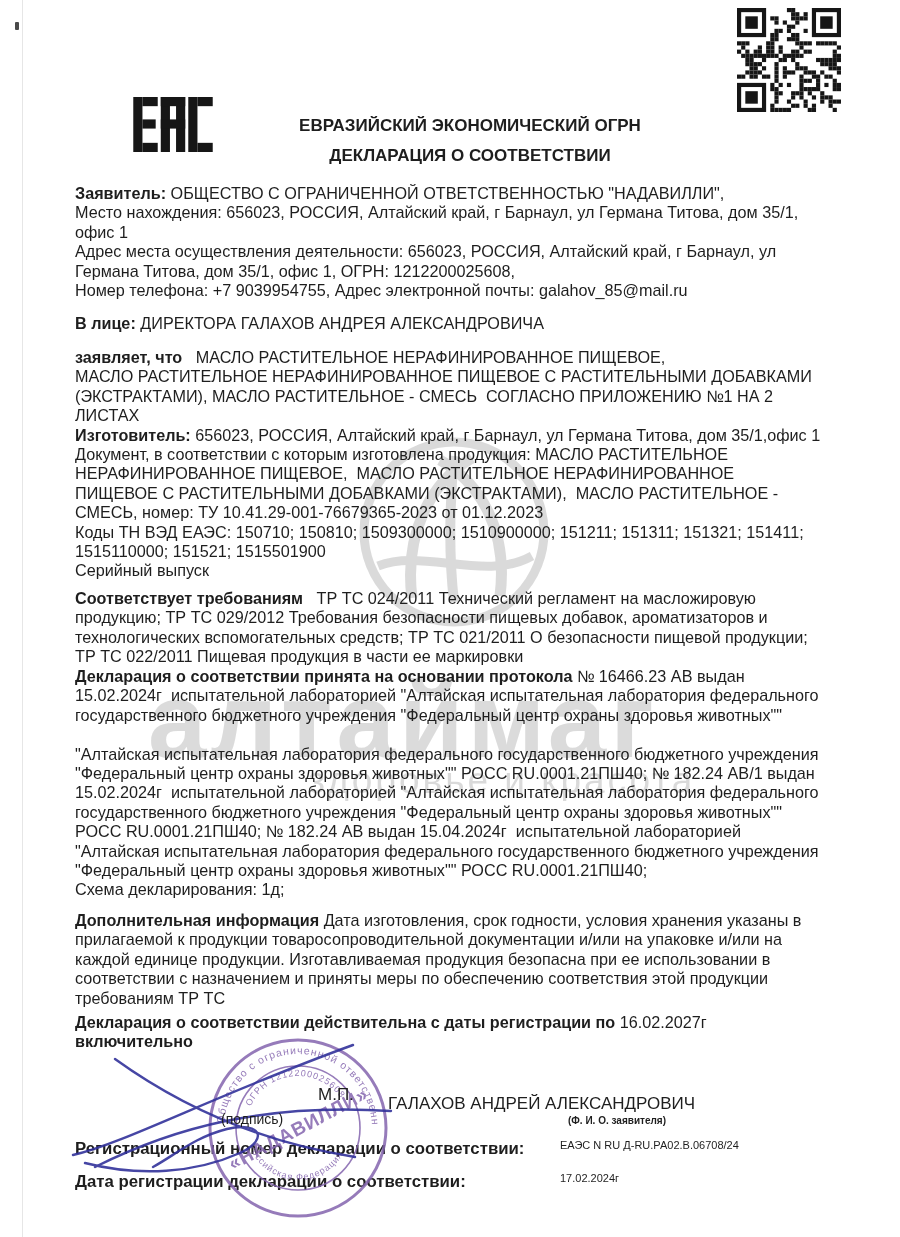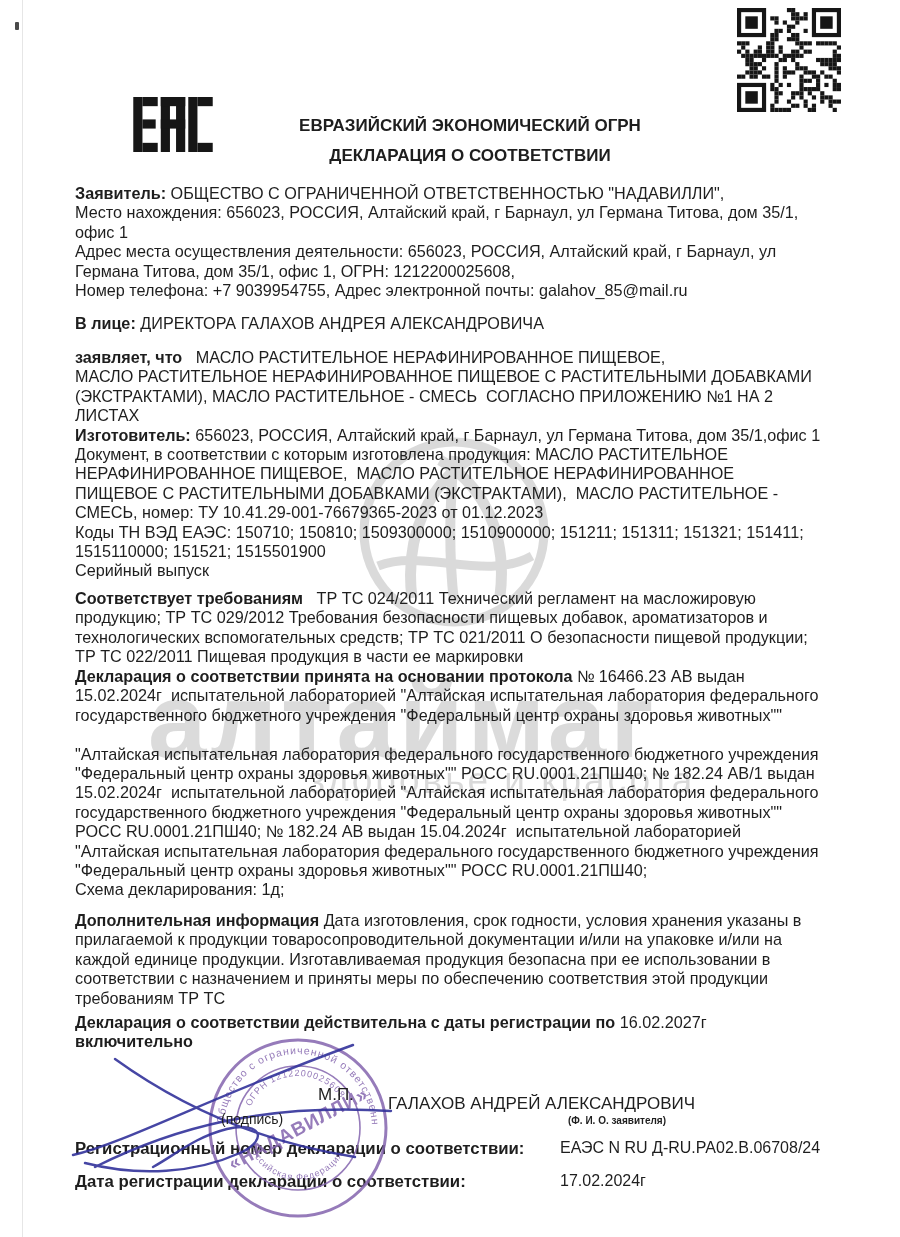--- a/index.html
+++ b/index.html
@@ -19,21 +19,21 @@
             color:#b9b9b9;opacity:.5;letter-spacing:4px;white-space:pre;}
   .wm-tagline{position:absolute;left:308px;top:760px;z-index:0;font-size:37px;color:#bdbdbd;opacity:.55;
             letter-spacing:3px;white-space:pre;}
   .stamp{position:absolute;left:203px;top:1033px;z-index:3;opacity:.85;}
   .sig{position:absolute;left:55px;top:1015px;z-index:4;}
   .mp{position:absolute;left:318px;top:1085px;font-weight:normal;font-size:17px;z-index:5;}
   .cap-sign{position:absolute;left:192px;top:1111px;font-size:14px;z-index:5;margin-left:29px;}
   .fio{position:absolute;left:388px;top:1094px;font-size:17px;z-index:2;white-space:pre;}
   .cap-fio{position:absolute;left:568px;top:1115px;font-size:10px;font-weight:bold;z-index:2;}
   .reg-label{position:absolute;left:75px;font-weight:bold;font-size:16.8px;z-index:2;white-space:pre;}
-  .reg-value{position:absolute;left:560px;font-size:16px;z-index:2;white-space:pre;}
+  .reg-value{position:absolute;left:560px;font-size:11px;z-index:2;white-space:pre;}
   .r1{top:1139px;} .r2{top:1172px;}
 </style>
 </head>
 <body>
 
 <div class="page">
 
   <div class="edge-line"></div>
   <div class="speck"></div>
 

